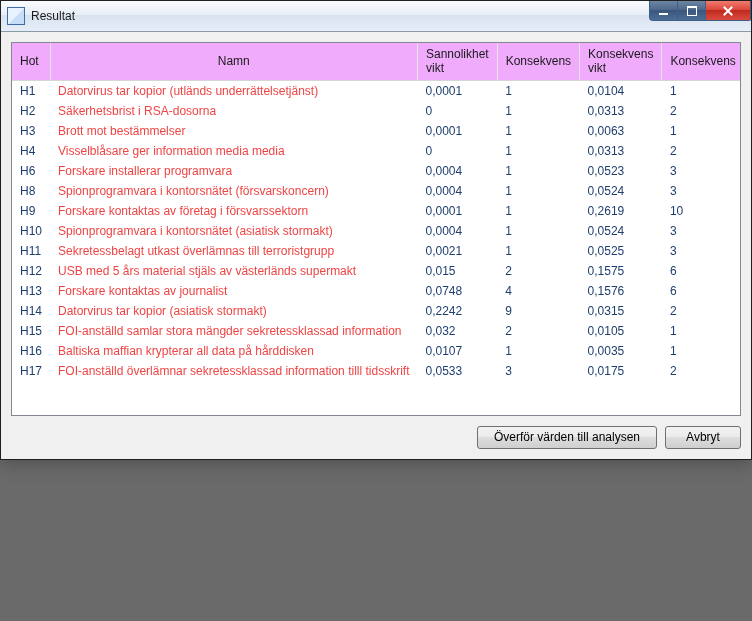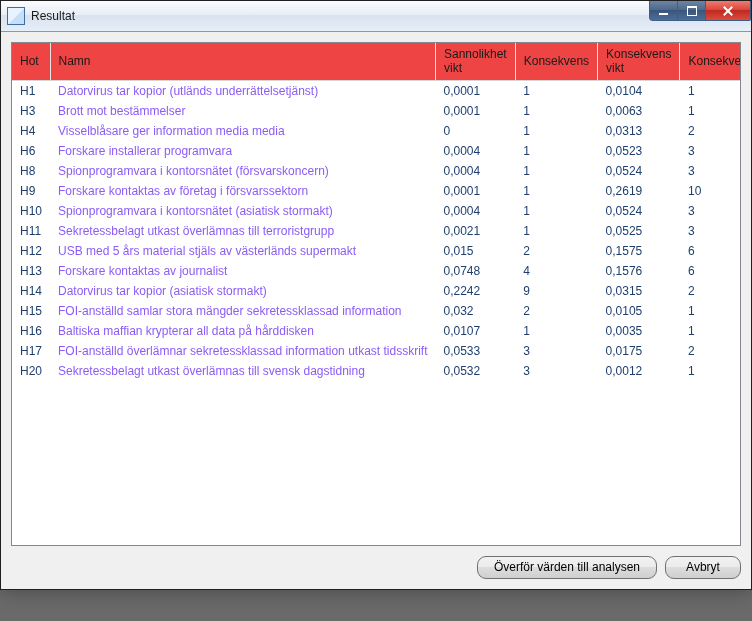--- a/index.html
+++ b/index.html
@@ -6,21 +6,21 @@
     margin: 0;
     padding: 0;
     height: 100%;
     font-family: "Segoe UI", Tahoma, sans-serif;
     font-size: 12px;
     background: #6a6a6a;
     overflow: hidden;
   }
   .window {
     width: 752px;
-    height: 590px;
+    height: 460px;
     box-sizing: border-box;
     border: 1px solid #1f1f1f;
     background: #f0f0f0;
     display: flex;
     flex-direction: column;
     box-shadow: 0 0 20px rgba(0,0,0,.35);
   }
   .titlebar {
     height: 30px;
     background: linear-gradient(to bottom, #fafcff 0%, #e8eef6 45%, #d8e2ee 46%, #e6eef8 100%);
@@ -100,52 +100,52 @@
     overflow: auto;
   }
   table {
     border-collapse: collapse;
     width: 100%;
     font-size: 12px;
   }
   thead th {
     font-weight: normal;
     color: #1a1a1a;
-    background: #ef4444;
+    background: #f0abfc;
     padding: 4px 8px 5px;
     border-bottom: 1px solid #d5d5d5;
     border-right: 1px solid #e5e5e5;
     text-align: left;
     position: sticky;
     top: 0;
   }
-  thead th.center { text-align: left; }
+  thead th.center { text-align: center; }
   tbody td {
     padding: 3px 8px;
     color: #1e3e6e;
     white-space: nowrap;
   }
   tbody td.name {
-    color: #8b5cf6;
+    color: #ef4444;
   }
 
   .button-row {
     padding-top: 10px;
     display: flex;
     justify-content: flex-end;
     gap: 8px;
   }
   .btn {
     min-width: 76px;
     padding: 3px 16px 4px;
     font-family: inherit;
     font-size: 12px;
     color: #000;
     border: 1px solid #707070;
-    border-radius: 9px;
+    border-radius: 3px;
     background: linear-gradient(to bottom, #f2f2f2 0%, #ebebeb 48%, #dddddd 50%, #cfcfcf 100%);
     cursor: default;
   }
 
   .col-hot  { width: 44px; }
   .col-name { }
   .col-sv   { width: 115px; }
   .col-s    { width: 80px; }
   .col-kv   { width: 110px; }
   .col-k    { width: 80px; }
@@ -196,20 +196,28 @@
         <tbody id="tbody">
         <tr>
               <td>H1</td>
               <td class="name">Datorvirus tar kopior (utländs underrättelsetjänst)</td>
               <td>0,0001</td>
               <td>1</td>
               <td>0,0104</td>
               <td>1</td>
             </tr>
             <tr>
+              <td>H2</td>
+              <td class="name">Säkerhetsbrist i RSA-dosorna</td>
+              <td>0</td>
+              <td>1</td>
+              <td>0,0313</td>
+              <td>2</td>
+            </tr>
+            <tr>
               <td>H3</td>
               <td class="name">Brott mot bestämmelser</td>
               <td>0,0001</td>
               <td>1</td>
               <td>0,0063</td>
               <td>1</td>
             </tr>
             <tr>
               <td>H4</td>
               <td class="name">Visselblåsare ger information media media</td>
@@ -293,33 +301,25 @@
             <tr>
               <td>H16</td>
               <td class="name">Baltiska maffian krypterar all data på hårddisken</td>
               <td>0,0107</td>
               <td>1</td>
               <td>0,0035</td>
               <td>1</td>
             </tr>
             <tr>
               <td>H17</td>
-              <td class="name">FOI-anställd överlämnar sekretessklassad information utkast tidsskrift</td>
+              <td class="name">FOI-anställd överlämnar sekretessklassad information tilll tidsskrift</td>
               <td>0,0533</td>
               <td>3</td>
               <td>0,0175</td>
               <td>2</td>
-            </tr>
-            <tr>
-              <td>H20</td>
-              <td class="name">Sekretessbelagt utkast överlämnas till svensk dagstidning</td>
-              <td>0,0532</td>
-              <td>3</td>
-              <td>0,0012</td>
-              <td>1</td>
             </tr>
           </tbody>
       </table>
     </div>
 
     <div class="button-row">
       <button class="btn">Överför värden till analysen</button>
       <button class="btn">Avbryt</button>
     </div>
 

